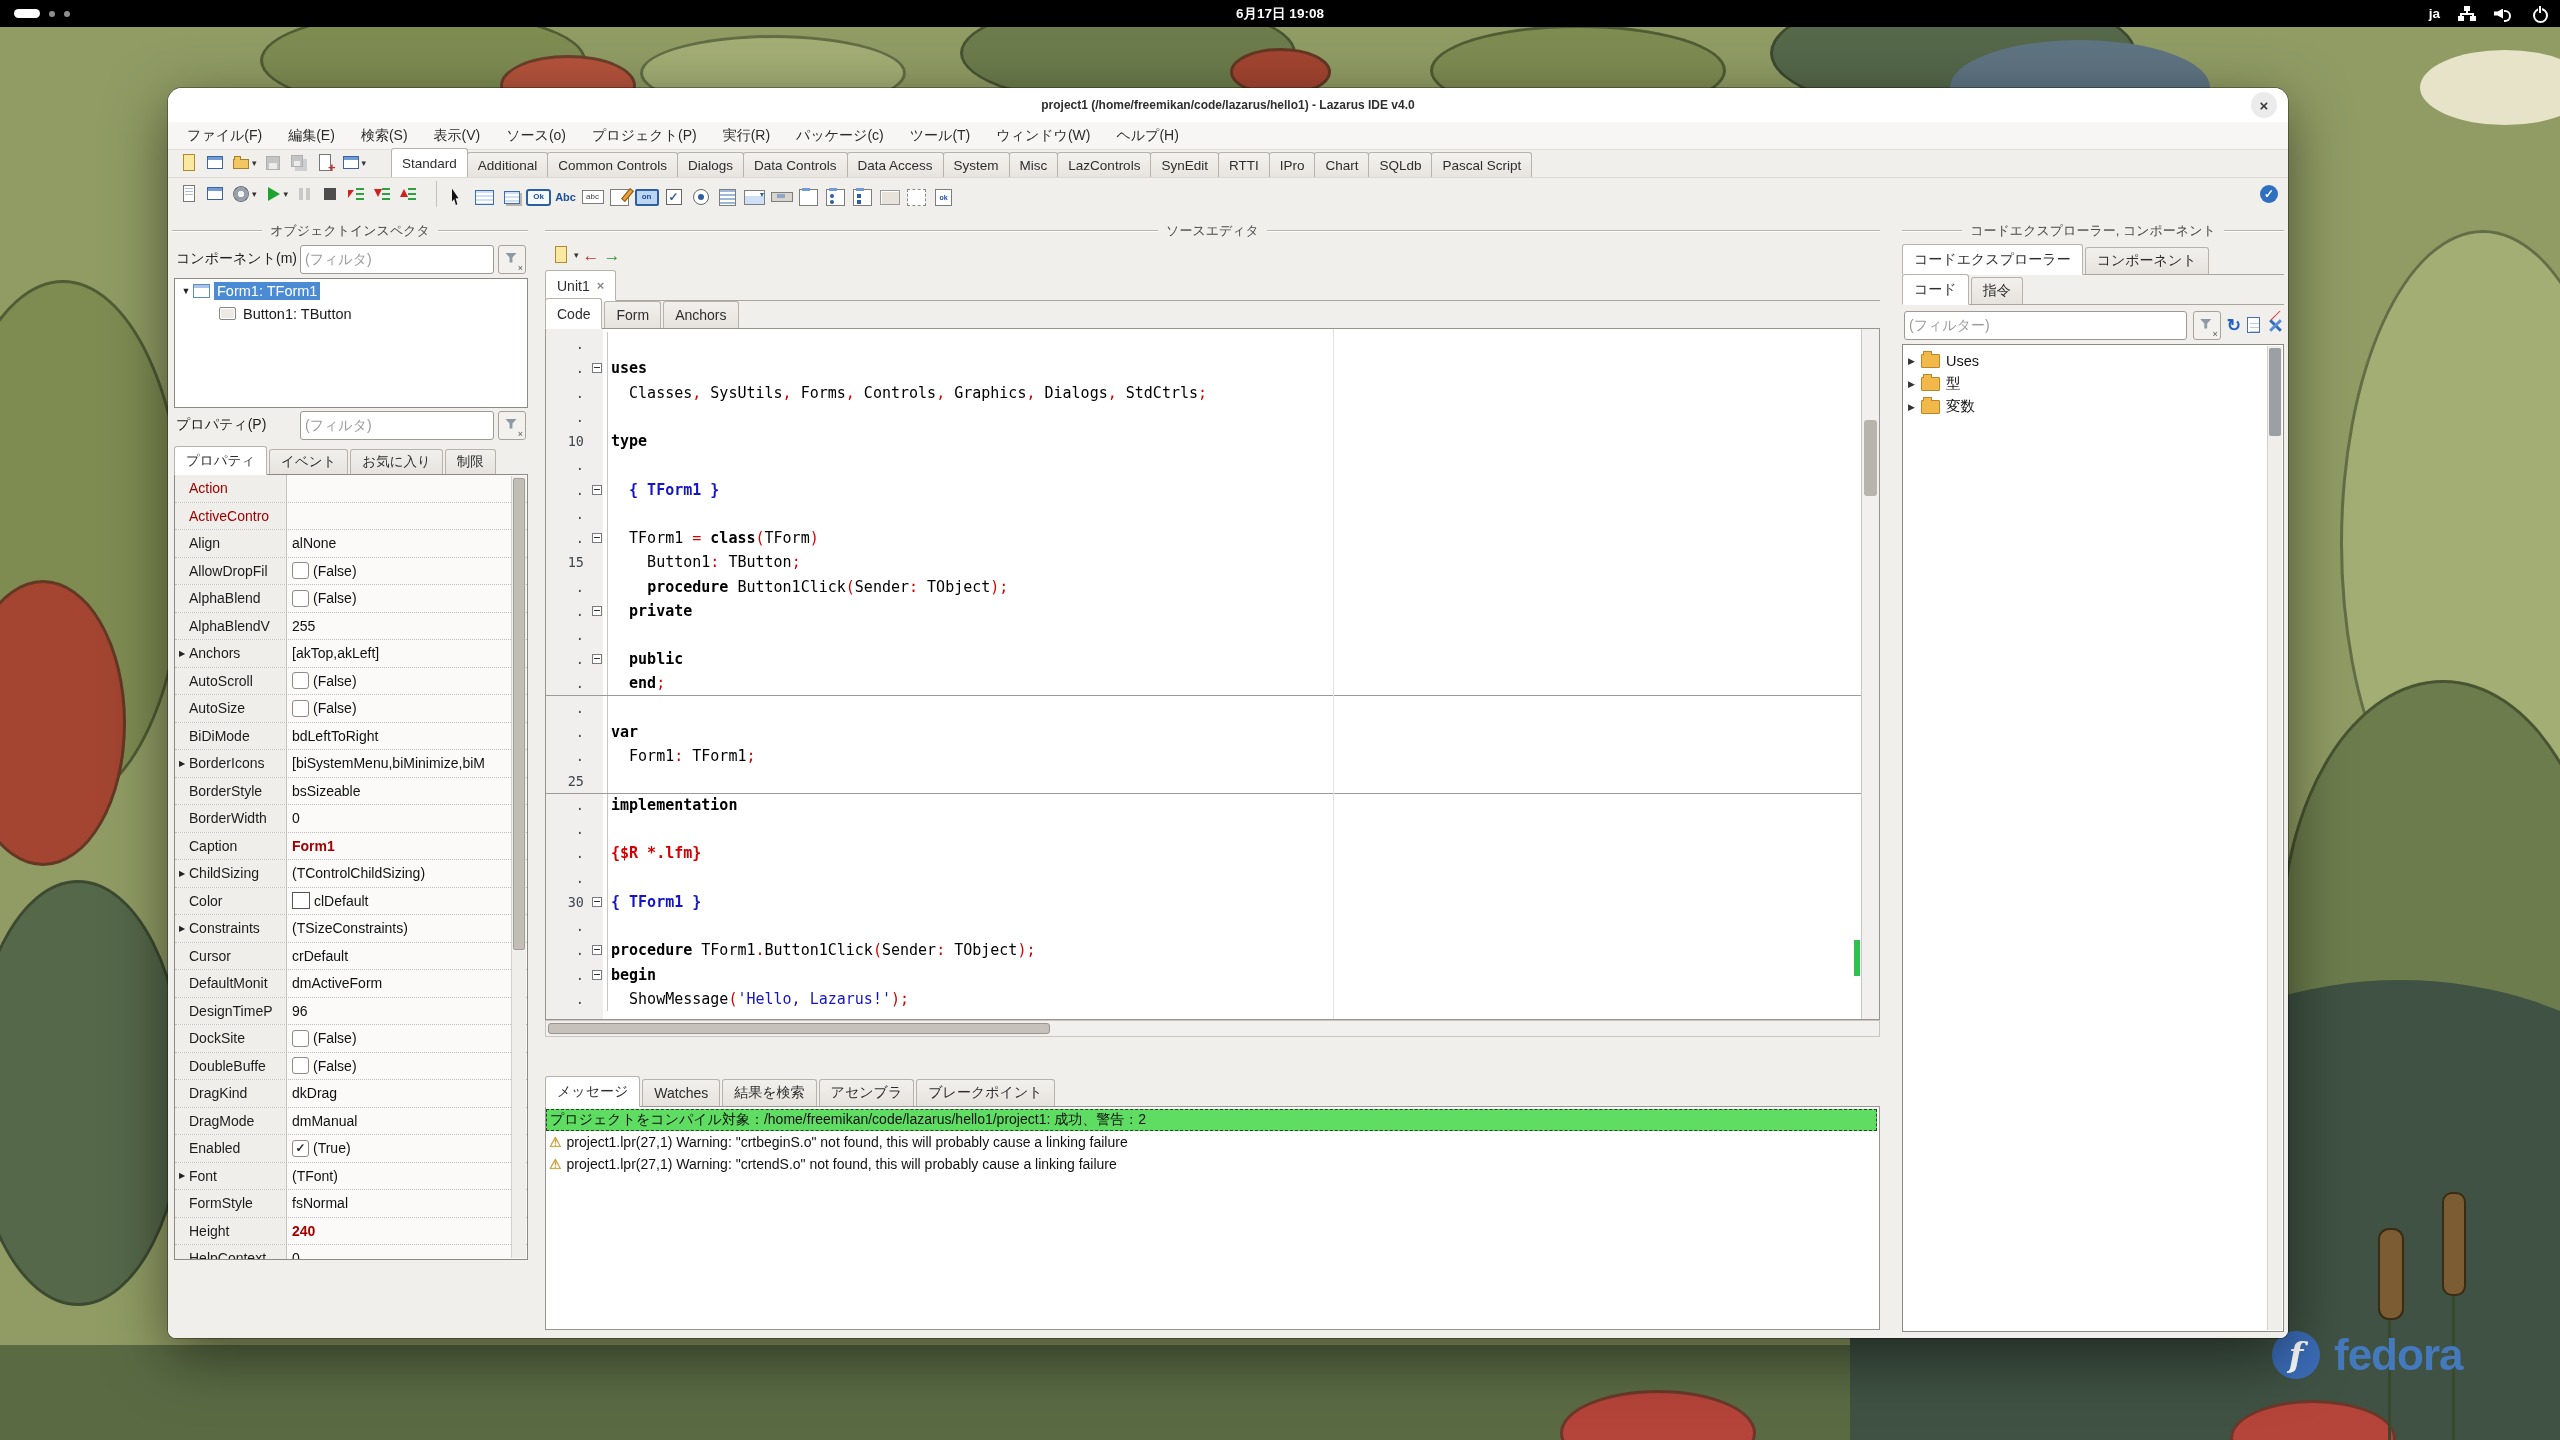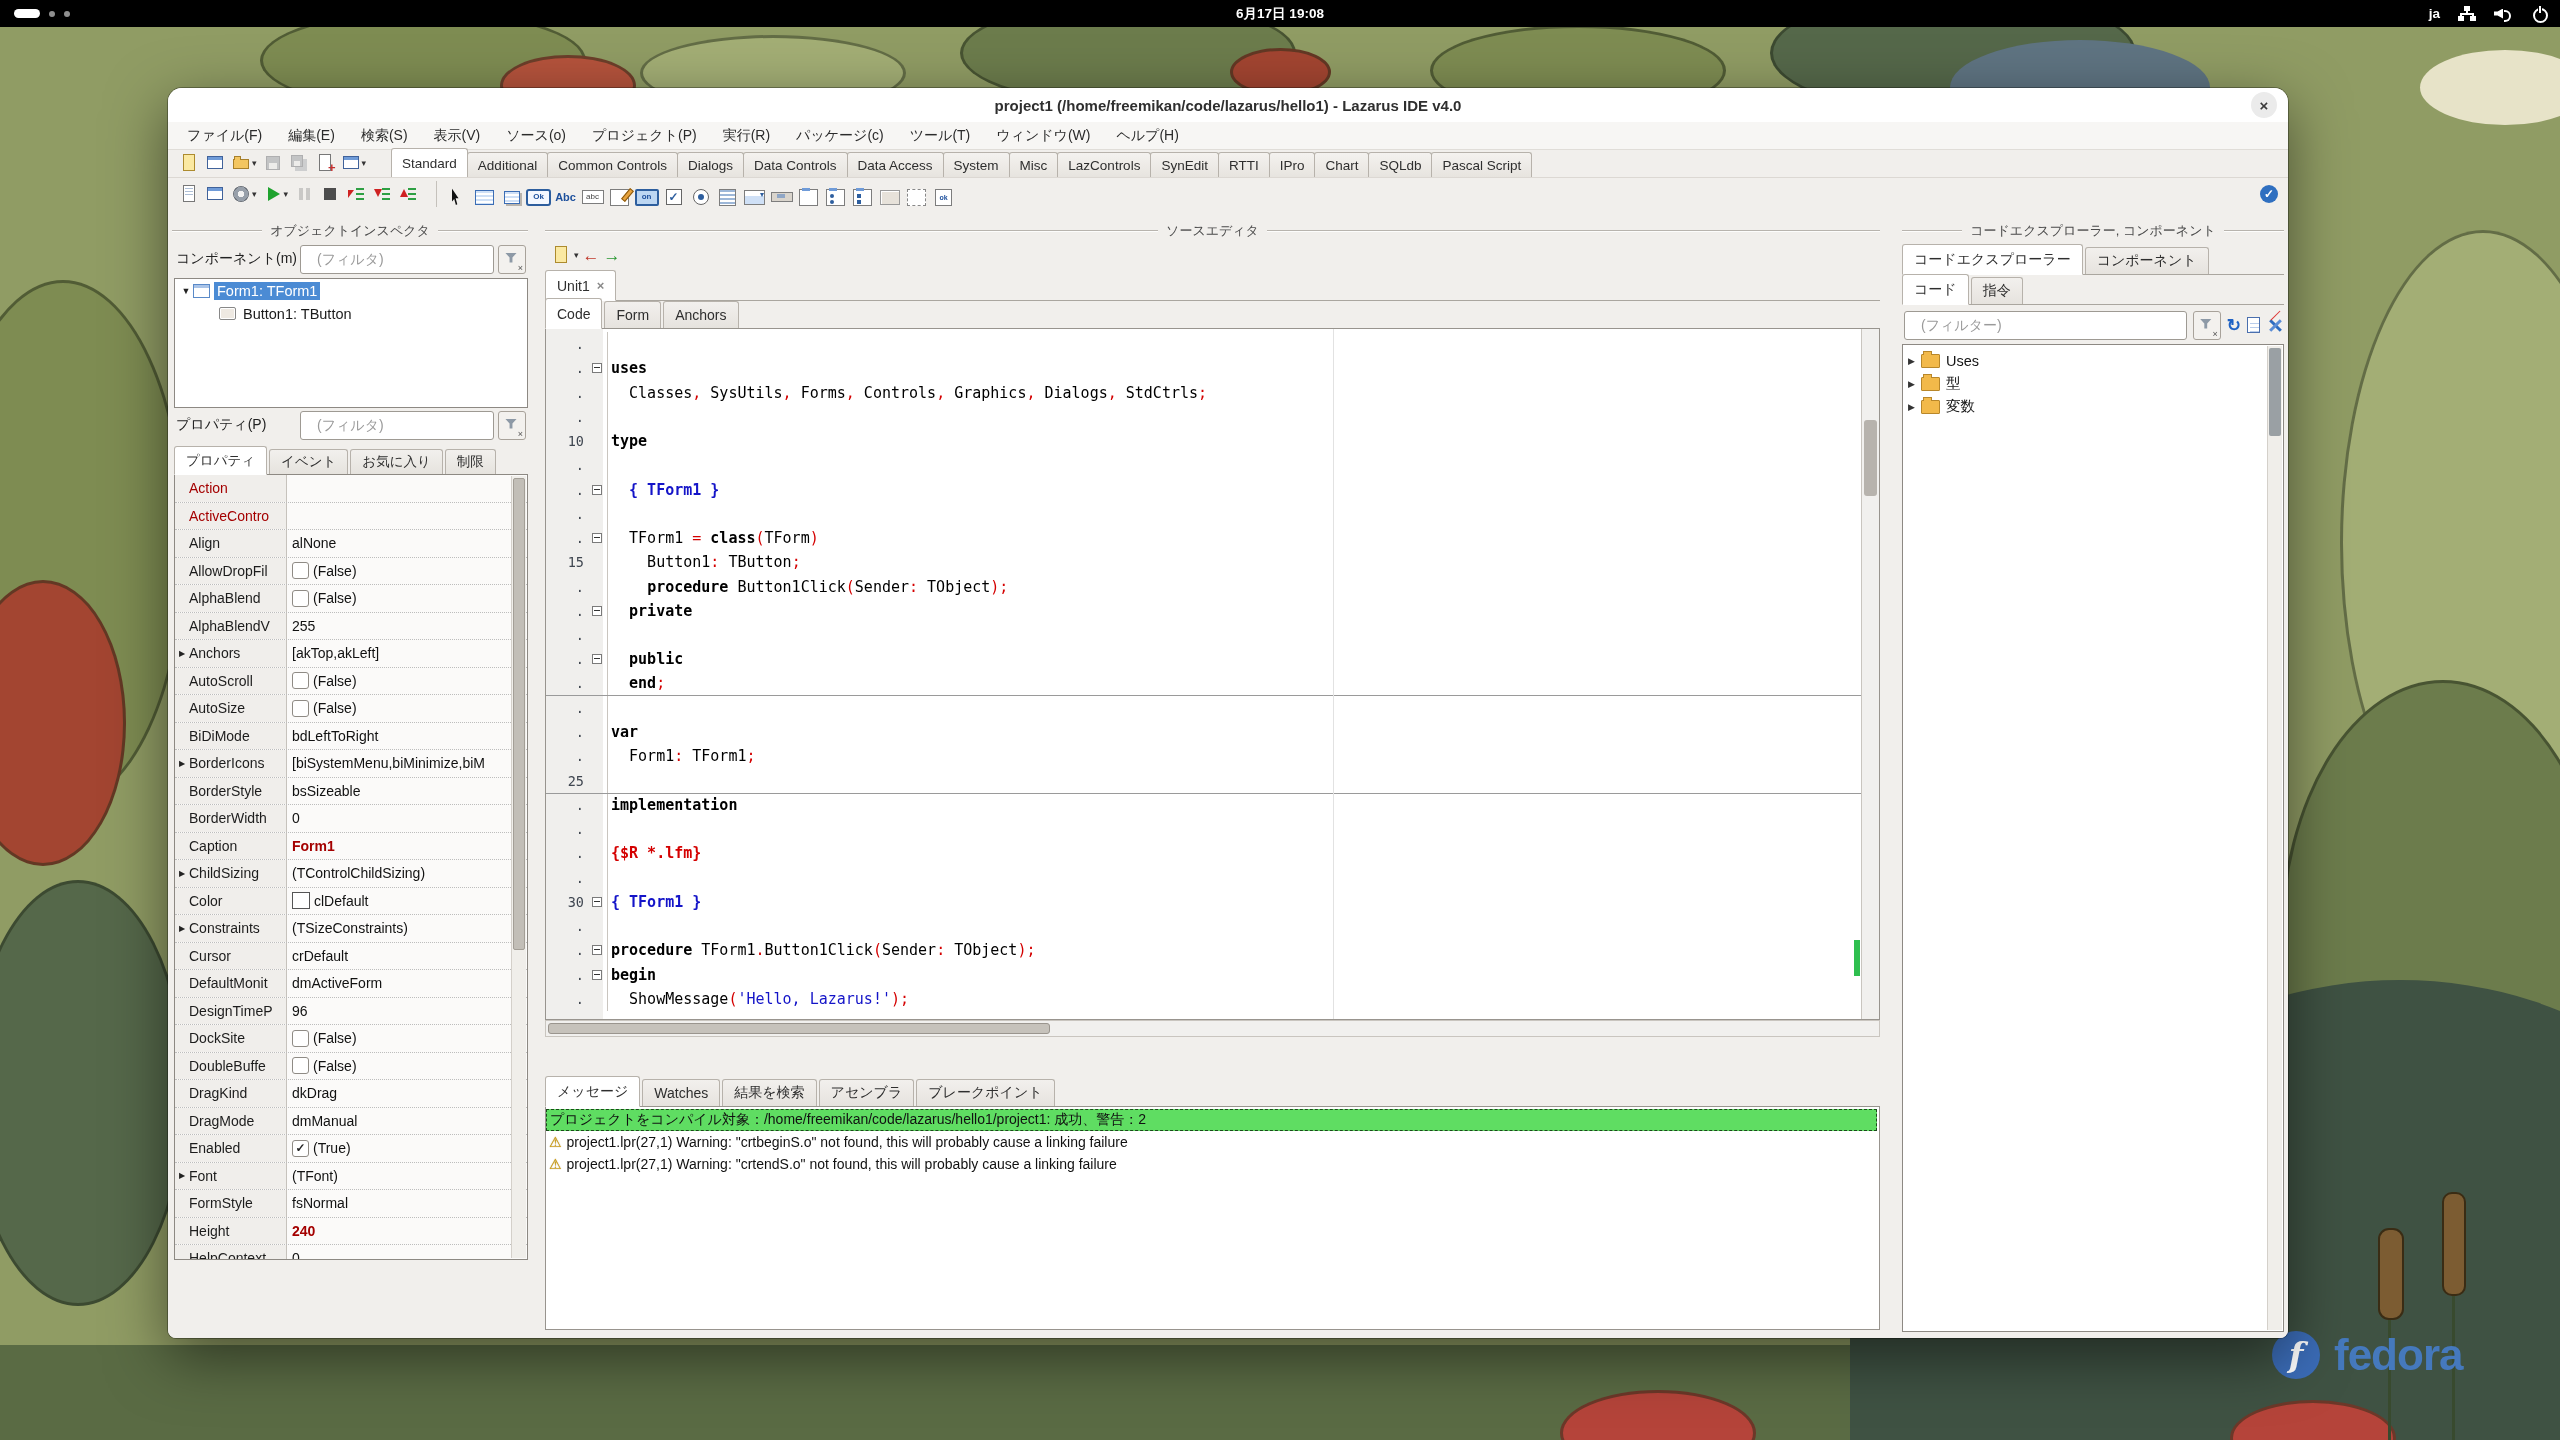--- a/index.html
+++ b/index.html
@@ -34,21 +34,21 @@
      clip-path:polygon(0 30%,40% 30%,100% 0,100% 100%,40% 70%,0 70%);}
   .vol .w1{position:absolute;left:10px;top:4px;width:5px;height:8px;border:2px solid #fff;border-left:none;border-radius:0 8px 8px 0;}
   .pwr{position:relative;width:16px;height:16px;}
   .pwr .c{position:absolute;left:1px;top:2px;width:11px;height:11px;border:2px solid #fff;border-radius:50%;}
   .pwr .b{position:absolute;left:7px;top:0;width:2px;height:7px;background:#fff;box-shadow:0 0 0 1px #000;}
   
   .window{position:absolute;left:168px;top:88px;width:2120px;height:1250px;background:#f1efec;
     border-radius:14px 14px 8px 8px;box-shadow:0 18px 60px rgba(0,0,0,.5),0 0 0 1px rgba(0,0,0,.3);z-index:10;}
   .titlebar{position:absolute;left:0;top:0;right:0;height:34px;background:#fff;border-radius:14px 14px 0 0;
     border-bottom:1px solid #dbd7d2;display:flex;align-items:center;justify-content:center;}
-  .title{font-size:15px;font-weight:bold;color:#2f2f2f;}
+  .title{font-size:12px;font-weight:bold;color:#2f2f2f;}
   .closebtn{position:absolute;right:11px;top:4px;width:26px;height:26px;border-radius:50%;background:#ebebeb;
     display:flex;align-items:center;justify-content:center;font-size:15px;font-weight:bold;color:#3a3a3a;cursor:pointer;}
   .menubar{position:absolute;left:0;top:34px;right:0;height:27px;background:#f7f6f4;border-bottom:1px solid #e0ddd8;
     display:flex;align-items:center;padding-left:6px;}
   .menu-item{padding:0 13px;font-size:14px;color:#2b2b2b;height:100%;display:flex;align-items:center;cursor:default;}
   
   .row1{position:absolute;left:0;top:61px;right:0;height:28px;border-bottom:1px solid #dcd8d3;display:flex;align-items:flex-end;}
   .row2{position:absolute;left:0;top:89px;right:0;height:34px;border-bottom:1px solid #c9c5bf;display:flex;align-items:center;}
   .minibar{display:flex;align-items:center;padding:0 8px;height:100%;}
   .tbtn{display:flex;align-items:center;margin:0 2px;padding:1px;border-radius:3px;}
@@ -132,21 +132,21 @@
   
   .main{position:absolute;left:0;top:123px;right:0;bottom:0;background:#f1efec;border-radius:0 0 8px 8px;}
   .panel{position:absolute;top:11px;height:1110px;}
   .pcap{display:flex;align-items:center;gap:8px;height:18px;text-align:right;}
   .pcap .ln{flex:1;height:0;border-top:1px solid #b8b4ae;border-bottom:1px solid #fdfdfc;}
   .pcap .cap{font-size:13px;color:#4a4a4a;white-space:nowrap;}
   
   #oi{left:4px;width:356px;}
   .oi-row{position:absolute;display:flex;align-items:center;}
   .lblfield{font-size:14px;color:#222;}
-  .flt{height:27px;border:1px solid #9e9a93;border-radius:3px;background:#fff;font-size:14px;padding:0 16px;
+  .flt{height:27px;border:1px solid #9e9a93;border-radius:3px;background:#fff;font-size:14px;padding:0 4px;
      font-family:"Liberation Sans",sans-serif;color:#a16207;}
   .flt::placeholder{color:#9a9a9a;}
   .fbtn{width:26px;height:27px;border:1px solid #a8a29a;border-radius:3px;background:#f3f1ee;position:relative;}
   .fbtn::before{content:'';position:absolute;left:6px;top:7px;width:12px;height:10px;background:#8d99a6;
      clip-path:polygon(0 0,100% 0,62% 50%,62% 100%,38% 100%,38% 50%);}
   .fbtn::after{content:'×';position:absolute;right:2px;bottom:0;font-size:9px;color:#555;}
   .oi-treebox{position:absolute;left:2px;top:56px;width:352px;height:128px;background:#fff;border:1px solid #8d8983;overflow:hidden;}
   .oi-node{display:flex;align-items:center;height:23px;font-size:14.5px;color:#1a1a1a;}
   .oi-node .tw{width:14px;text-align:center;font-size:9px;color:#222;}
   .oi-node.lvl0{padding-left:4px;}

